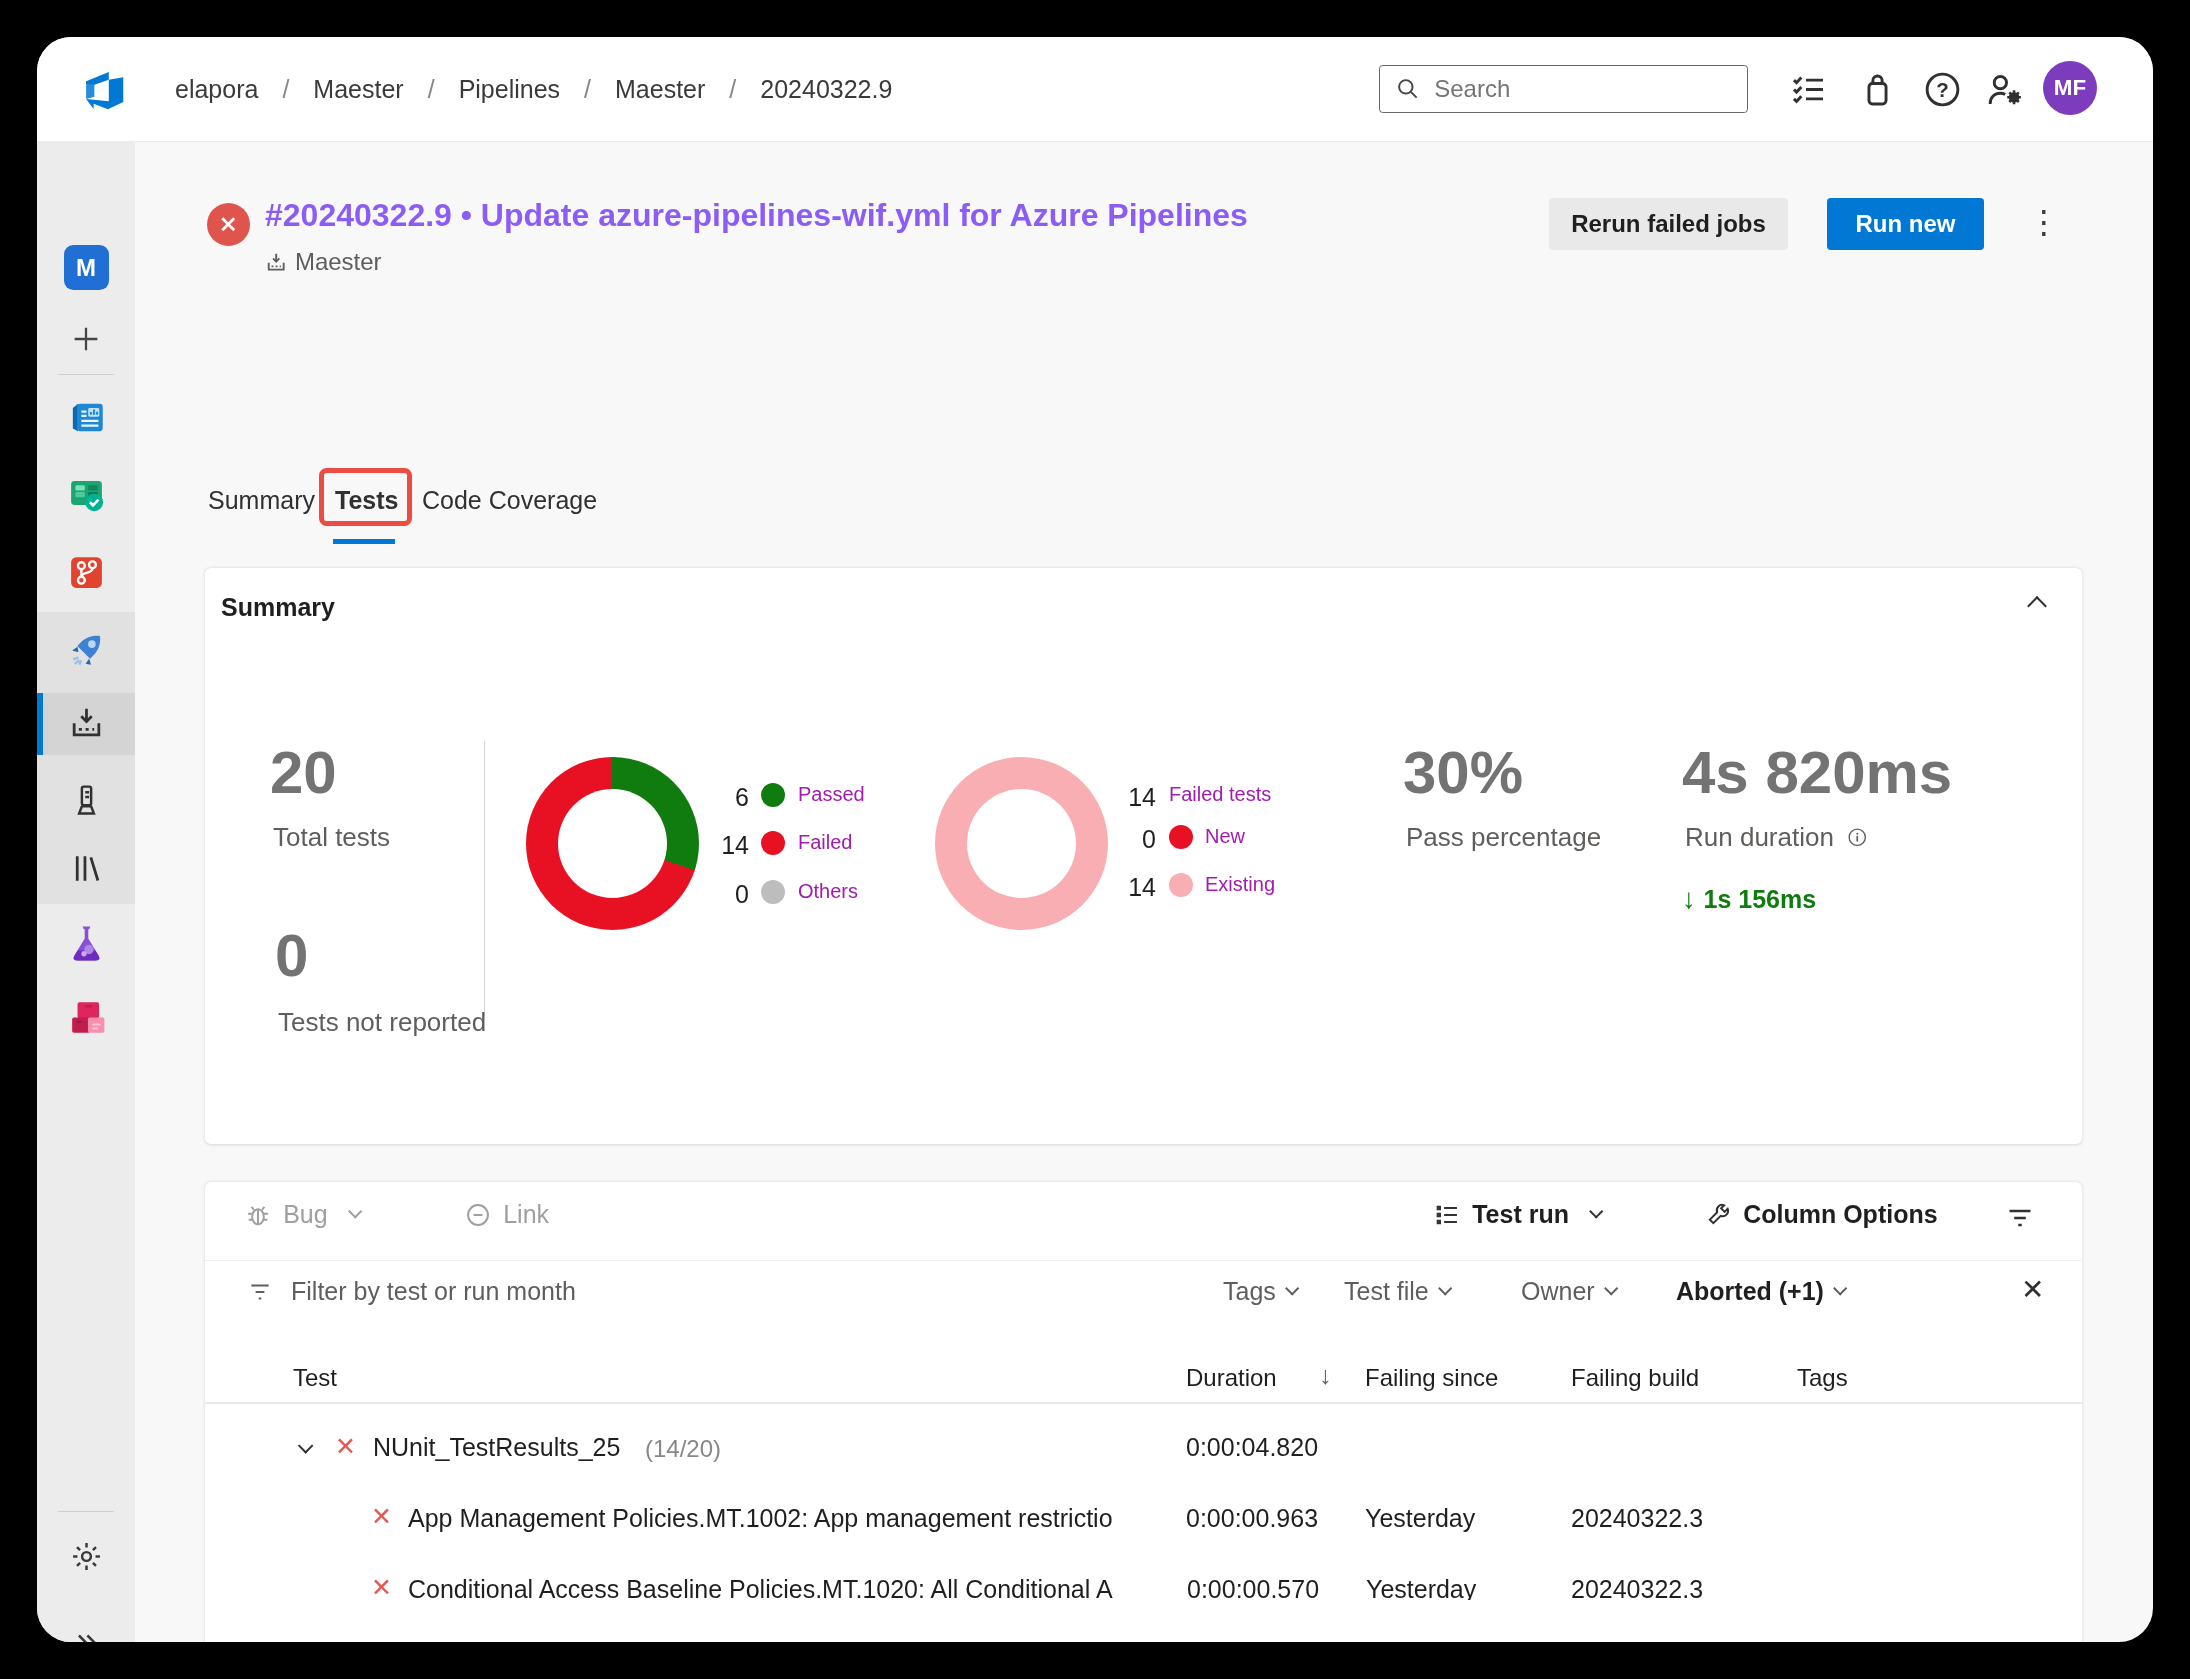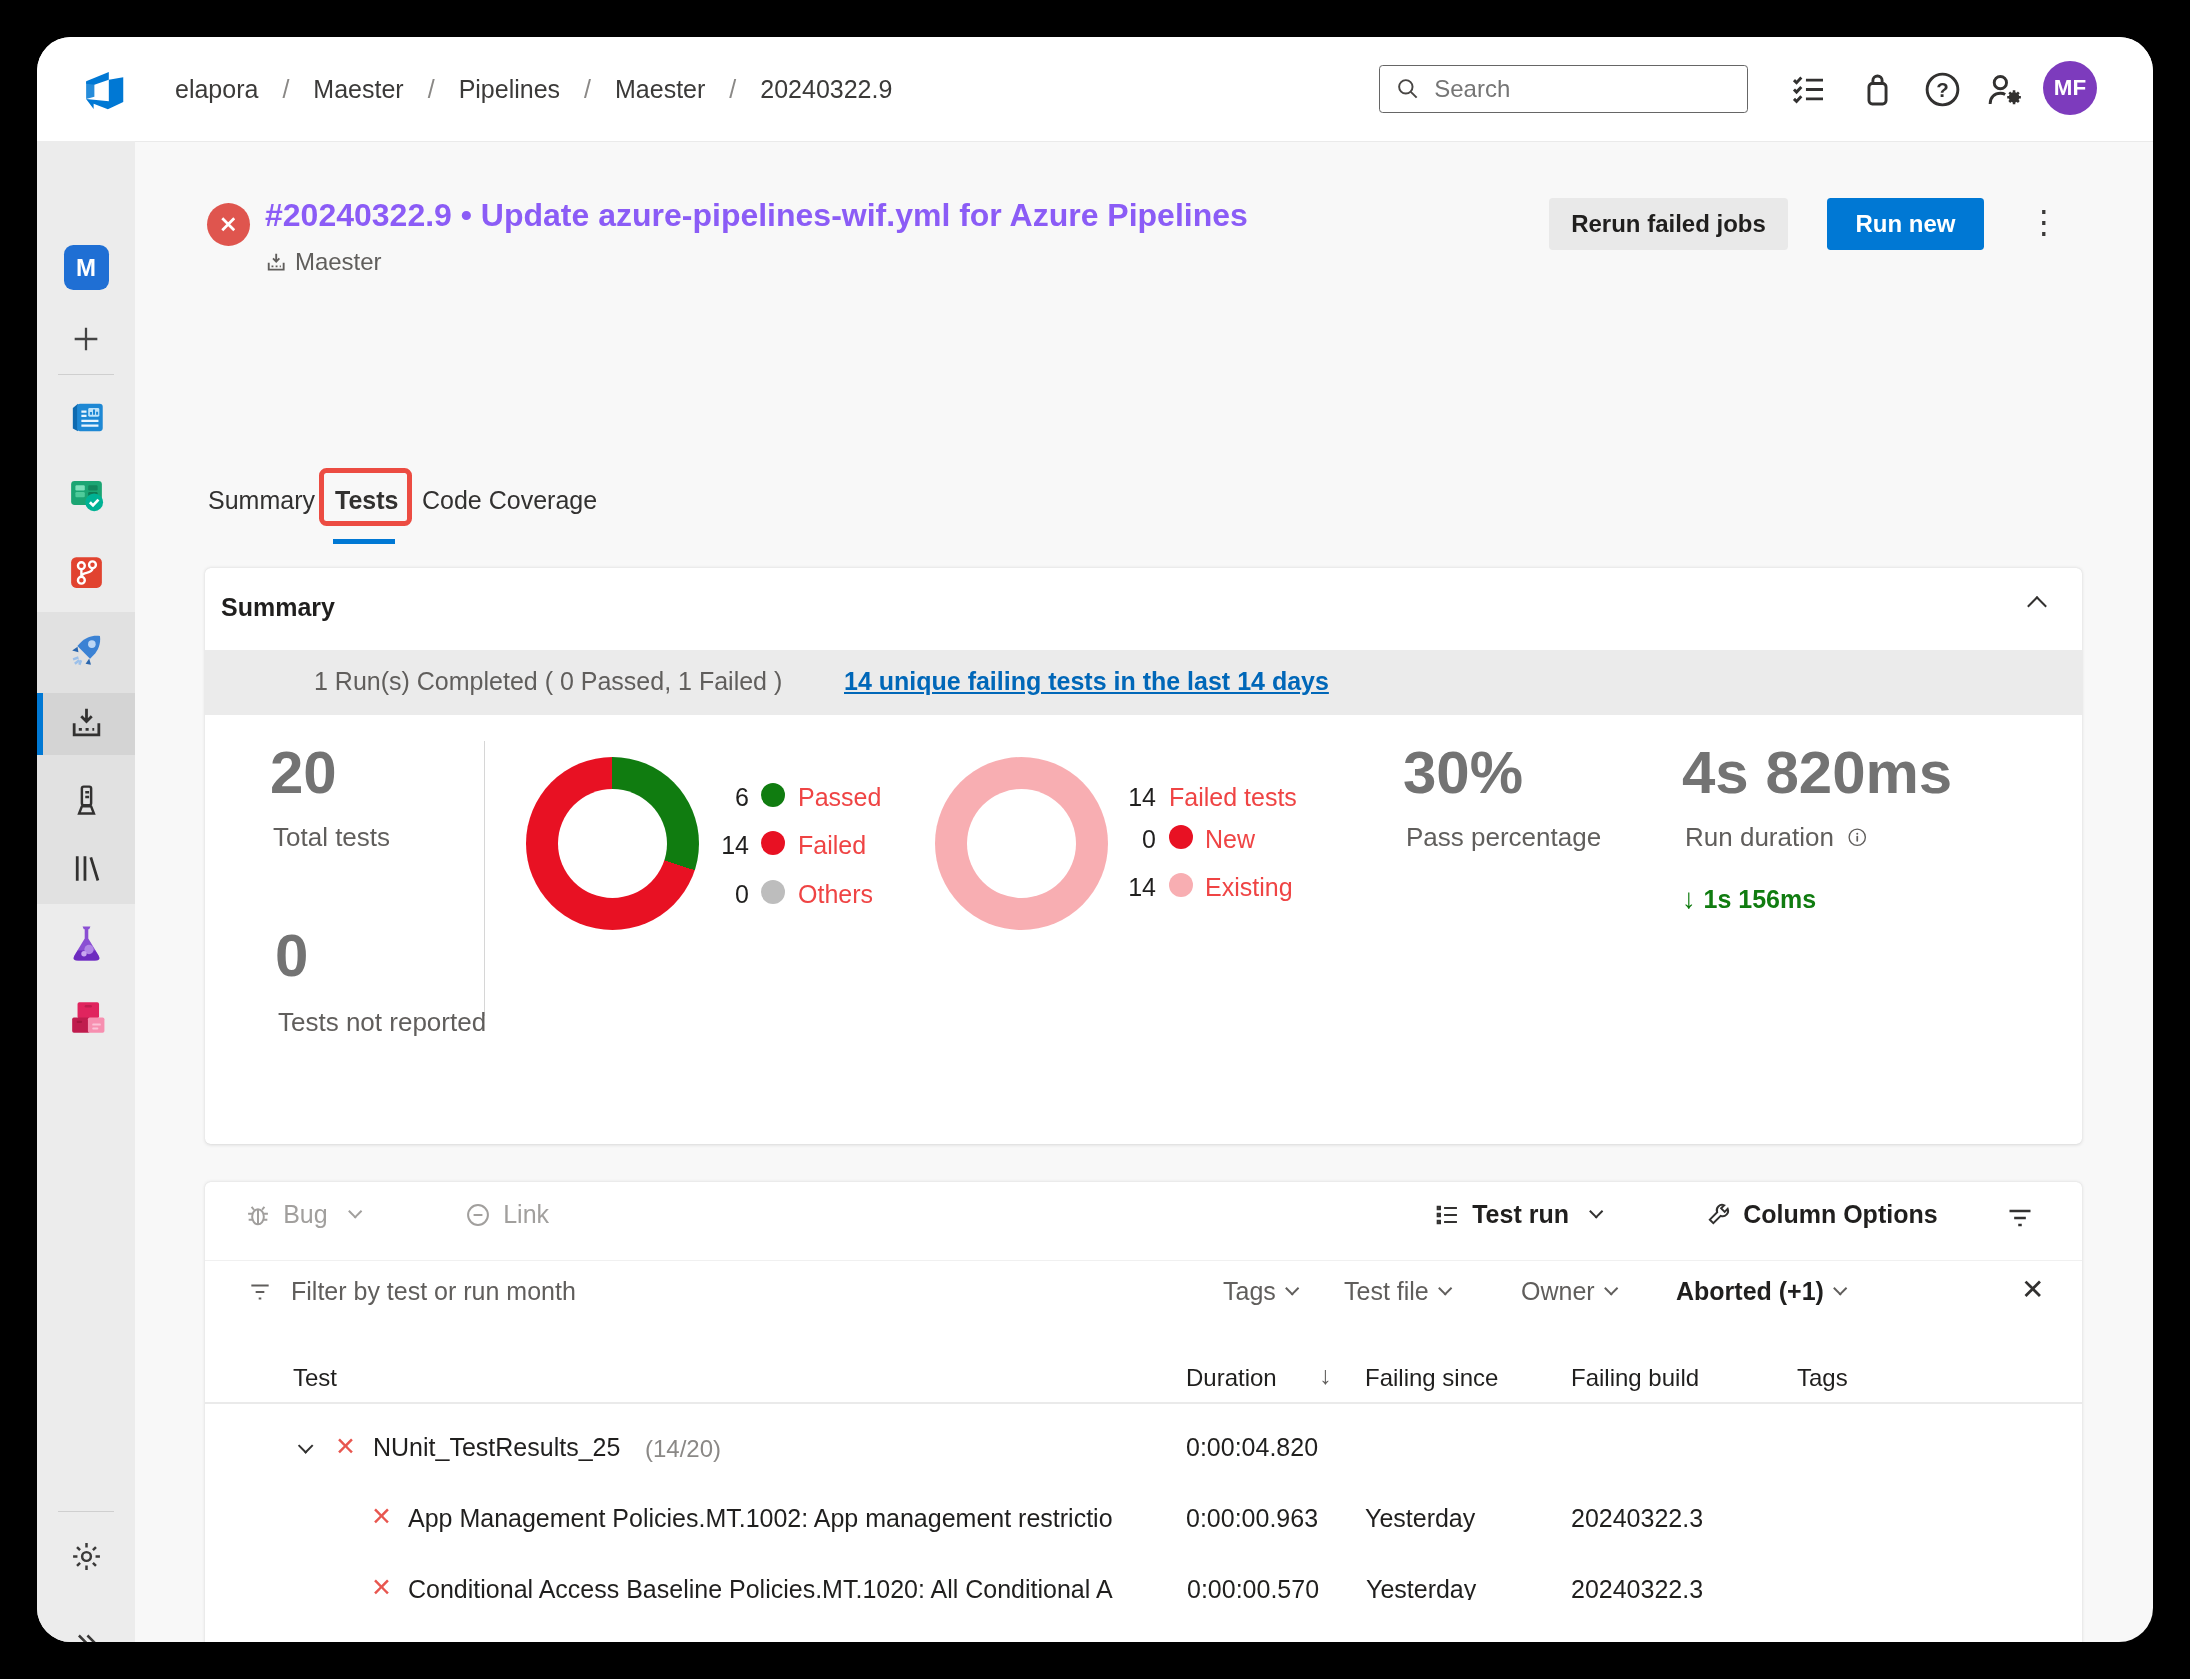--- a/index.html
+++ b/index.html
@@ -38,21 +38,21 @@
   .chev.up{transform:rotate(45deg);}
   .dd{display:inline-block;width:8.4px;height:8.4px;border-left:2.3px solid currentColor;border-top:2.3px solid currentColor;
     transform:rotate(225deg);margin-left:11.2px;position:relative;top:-3.7px;}
   .rowchev{display:inline-block;width:9.3px;height:9.3px;border-left:2.3px solid #323130;border-top:2.3px solid #323130;
     transform:rotate(225deg);}
   
   .donut{position:absolute;width:173px;height:173px;border-radius:50%;}
   .donut::after{content:"";position:absolute;inset:32px;background:#fff;border-radius:50%;}
   .dot{display:inline-block;width:24px;height:24px;border-radius:50%;}
   .legend-count{position:absolute;width:45px;text-align:right;font-size:25px;color:#201f1e;}
-  .legend-label{position:absolute;font-size:25px;color:#ef4444;}
+  .legend-label{position:absolute;font-size:20px;color:#a21caf;}
   .bignum{position:absolute;font-size:60px;font-weight:700;color:#737373;white-space:nowrap;}
   .statlabel{position:absolute;font-size:26px;color:#605e5c;white-space:nowrap;}
   
   .tab{position:absolute;font-size:25px;color:#323130;cursor:pointer;}
   .redbox{position:absolute;left:282px;top:431px;width:93px;height:58px;border:5.6px solid #ec4c42;border-radius:7.5px;box-sizing:border-box;}
   .tabline{position:absolute;left:296px;top:502px;width:62px;height:4.7px;background:#0078d4;}
   
   .cell{position:absolute;font-size:25px;color:#201f1e;white-space:nowrap;}
   .hcell{position:absolute;font-size:24px;color:#201f1e;white-space:nowrap;}
   .failx{font-size:25px;color:#e8564f;font-weight:700;}
@@ -248,24 +248,20 @@
   <div class="tab" style="left:385px;top:449px;">Code Coverage</div>
   <div class="redbox"></div>
   <div class="tabline"></div>
 
   <div class="card" style="left:168px;top:531px;width:1877px;height:576px;"></div>
   <div class="t" style="left:184px;top:556px;font-size:25px;font-weight:600;color:#201f1e;">Summary</div>
   <div class="abs" style="left:1993px;top:562px;color:#323130;">
     <span class="chev up"></span>
   </div>
 
-  <div class="abs" style="left:168px;top:613px;width:1877px;height:65px;background:#ebebeb;">
-    <div class="t" style="left:109px;top:17px;font-size:25px;color:#605e5c;">1 Run(s) Completed ( 0 Passed, 1 Failed )</div>
-    <div class="t" style="left:639px;top:17px;font-size:25px;font-weight:600;color:#0067b8;text-decoration:underline;cursor:pointer;">14 unique failing tests in the last 14 days</div>
-  </div>
 
   <div class="bignum" style="left:233px;top:701px;">20</div>
   <div class="statlabel" style="left:236px;top:785px;">Total tests</div>
   <div class="abs" style="left:447px;top:704px;width:0.9px;height:275px;background:#d6d6d6;"></div>
 
   <div class="donut" style="left: 489px; top: 720px; background: conic-gradient(rgb(16, 124, 16) 0%, rgb(16, 124, 16) 30%, rgb(232, 17, 35) 30%, rgb(232, 17, 35) 100%);"></div>
   <div>
     <div class="legend-count" style="left:667px;top:746px;">6</div>
     <span class="dot abs" style="left:724px;top:746px;background:#107c10;"></span>
     <div class="legend-label" style="left:761px;top:746px;">Passed</div>

